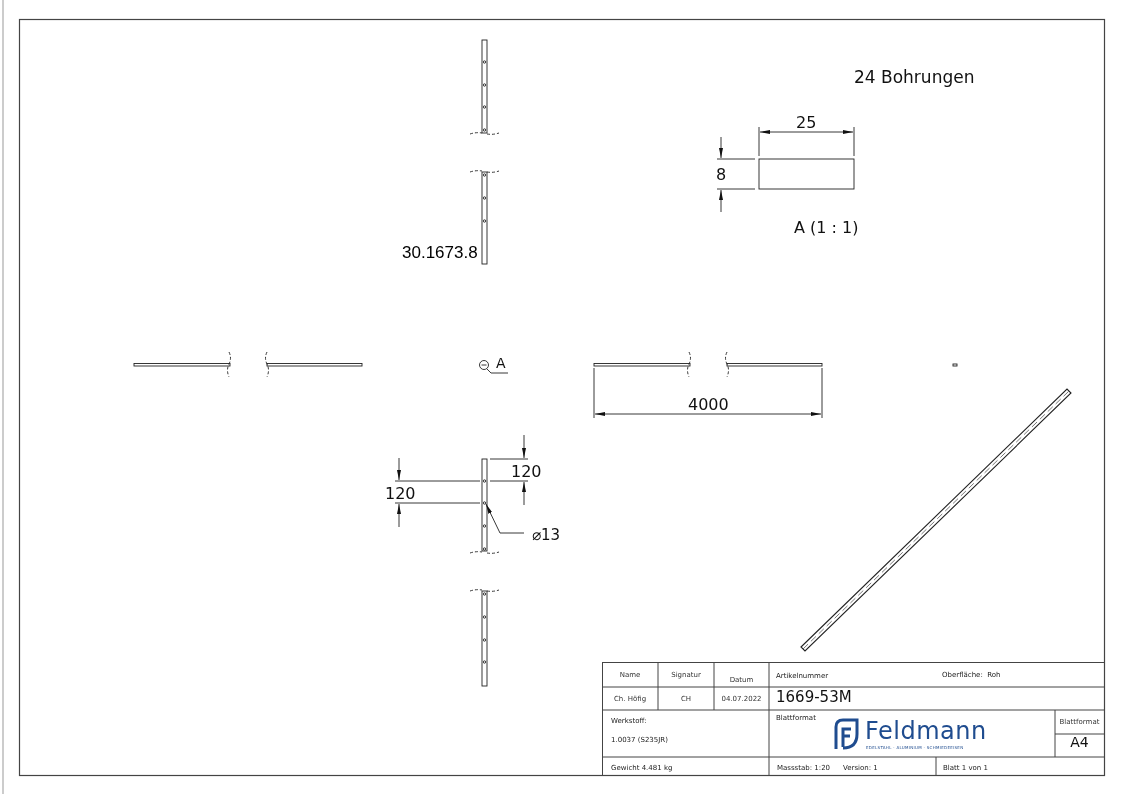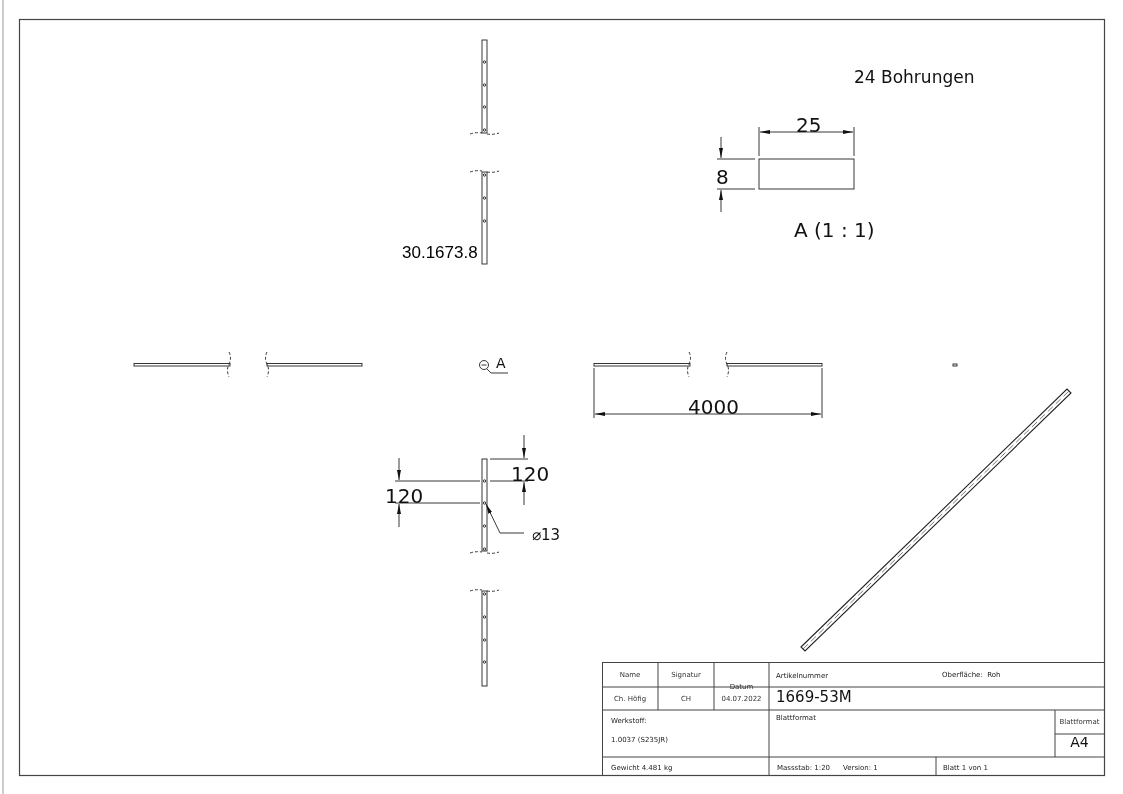--- a/index.html
+++ b/index.html
@@ -1,21 +1,21 @@
 <!DOCTYPE html>
 <html><head>
 <meta charset="utf-8">
 <style>
   html, body { margin: 0; padding: 0; background: #ffffff; }
   body { width: 1123px; height: 794px; position: relative; overflow: hidden;
          font-family: "DejaVu Sans", sans-serif; color: #111; }
   .sheet { position: absolute; left: 0; top: 0; width: 1123px; height: 794px; }
   .abs { position: absolute; }
   .lbl { font-size: 7px; color: #222; white-space: nowrap; }
-  .dim { font-size: 20px; color: #111; white-space: nowrap; font-family: "DejaVu Sans", sans-serif; }
+  .dim { font-size: 16px; color: #111; white-space: nowrap; font-family: "DejaVu Sans", sans-serif; }
   .note { font-size: 17px; white-space: nowrap; }
   .tb { position: absolute; left: 602px; top: 662px; width: 502px; height: 113px; padding-left: 12px; }
   .tb-cell { position: absolute; display: flex; align-items: center; justify-content: center; font-size: 7px; color: #333; }
   .feld-word { font-size: 24px; color: #1f4c8f; letter-spacing: 0.5px; font-family: "DejaVu Sans", sans-serif; }
   .feld-sub { font-size: 4px; color: #1f4c8f; letter-spacing: 0.3px; }
 </style>
 </head>
 <body>
 
 <div class="sheet">
@@ -144,40 +144,48 @@
 
   <div class="abs dim" style="left:511px;top:462px;">120</div>
   <div class="abs dim" style="left:385px;top:484px;">120</div>
   <div class="abs dim" style="left:532px;top:526px;font-size:15px;">
     <span>⌀</span><span>13</span>
   </div>
 
   <div class="tb">
     <div class="tb-cell" style="left:0;top:0;width:56px;height:25px;">Name</div>
     <div class="tb-cell" style="left:56px;top:0;width:56px;height:25px;">Signatur</div>
-    <div class="tb-cell" style="left:112px;top:12px;width:55px;height:25px;">Datum</div>
+    <div class="tb-cell" style="left:112px;top:5px;width:55px;height:25px;">Datum</div>
 
     <div class="tb-cell" style="left:0;top:25px;width:56px;height:23px;">Ch. Höfig</div>
     <div class="tb-cell" style="left:56px;top:25px;width:56px;height:23px;">CH</div>
     <div class="tb-cell" style="left:112px;top:25px;width:55px;height:23px;">04.07.2022</div>
 
     <div class="abs lbl" style="left:9px;top:55px;">Werkstoff:</div>
     <div class="abs lbl" style="left:9px;top:74px;">1.0037 (S235JR)</div>
 
     <div class="abs lbl" style="left:9px;top:102px;">Gewicht 4.481 kg</div>
 
     <div class="abs lbl" style="left:174px;top:10px;">Artikelnummer</div>
     <div class="abs" style="left:174px;top:26px;font-size:15px;color:#111;">1669-53M</div>
 
     <div class="abs lbl" style="left:340px;top:9px;">
       <span>Oberfläche:</span>&nbsp;&nbsp;<span>Roh</span>
     </div>
 
     <div class="abs lbl" style="left:174px;top:52px;">Blattformat</div>
 
+    <div class="abs" style="left:230px;top:53px;width:140px;height:38px;">
+      <svg class="abs" style="left:0;top:2px" width="28" height="34" viewBox="0 0 28 34">
+        <path d="M4,32 L4,10 Q4,3 11,3 L25,3 L25,17 Q25,31 11,31" fill="none" stroke="#1f4c8f" stroke-width="3"></path>
+        <path d="M11,30 L11,12 L19,12 M11,19 L18,19" fill="none" stroke="#1f4c8f" stroke-width="3"></path>
+      </svg>
+      <div class="abs feld-word" style="left:33px;top:2px;">Feldmann</div>
+      <div class="abs feld-sub" style="left:34px;top:30px;">EDELSTAHL · ALUMINIUM · SCHMIEDEEISEN</div>
+    </div>
 
     <div class="tb-cell" style="left:453px;top:48px;width:49px;height:24px;">Blattformat</div>
     <div class="tb-cell" style="left:453px;top:72px;width:49px;height:15px;font-size:14px;color:#111;">A4</div>
 
     <div class="abs lbl" style="left:175px;top:102px;">Massstab: 1:20</div>
     <div class="abs lbl" style="left:241px;top:102px;">Version: 1</div>
     <div class="abs lbl" style="left:341px;top:102px;">Blatt 1 von 1</div>
   </div>
 
 </div>

